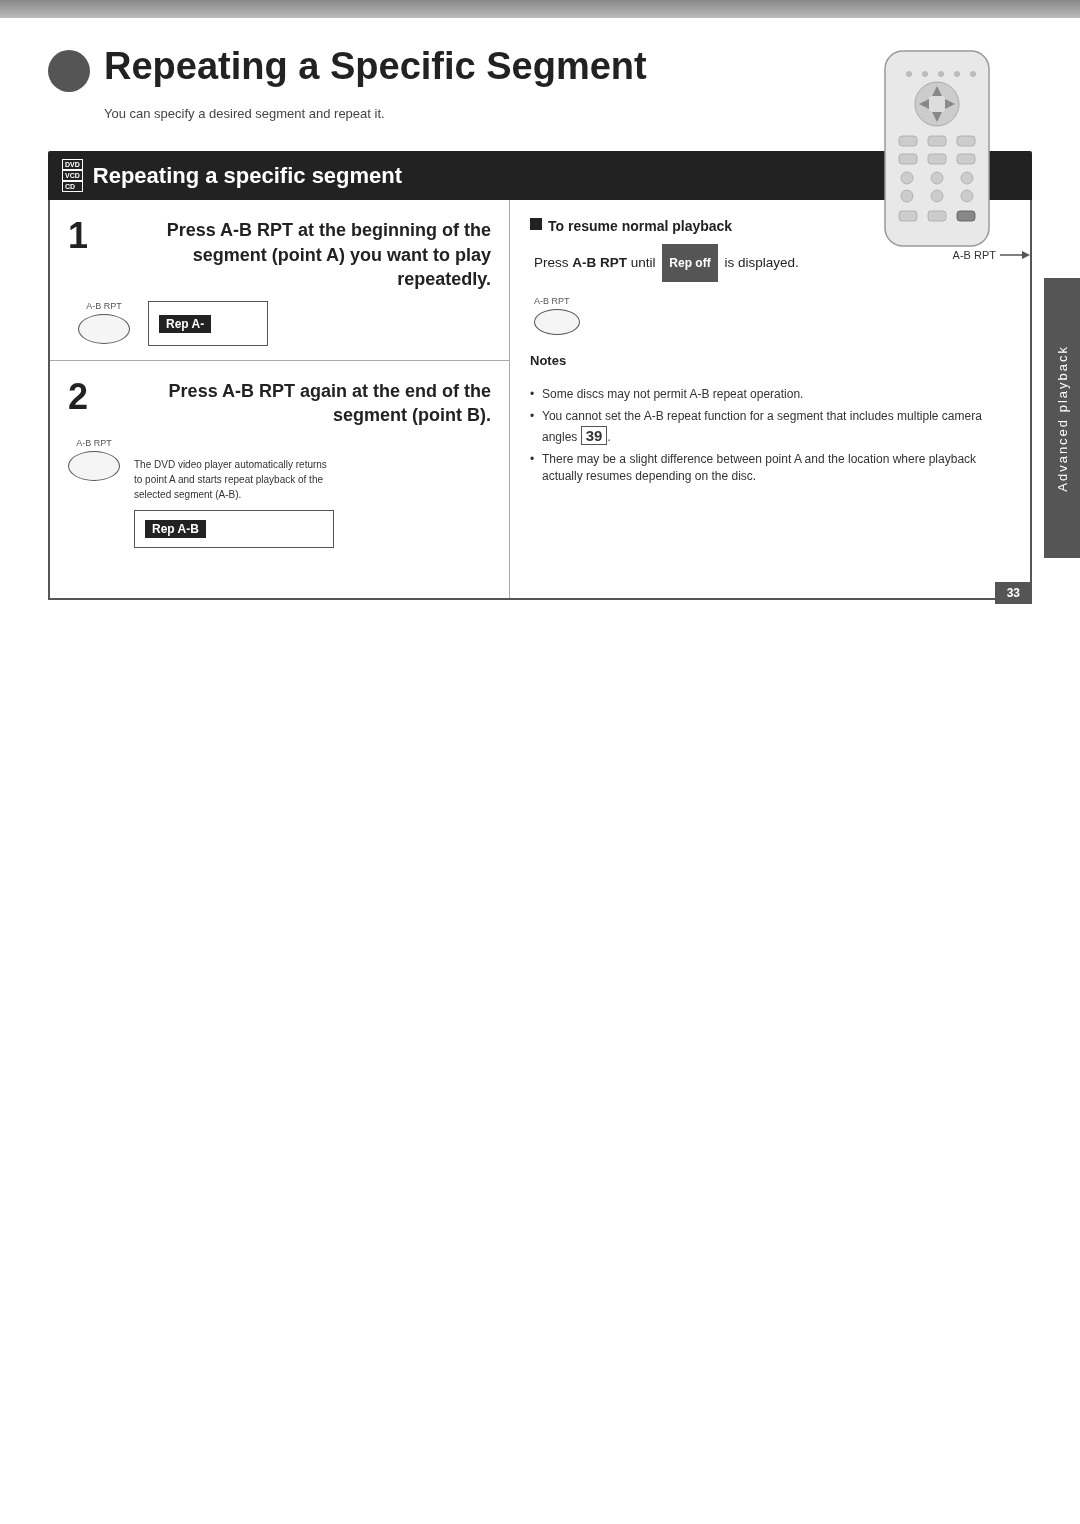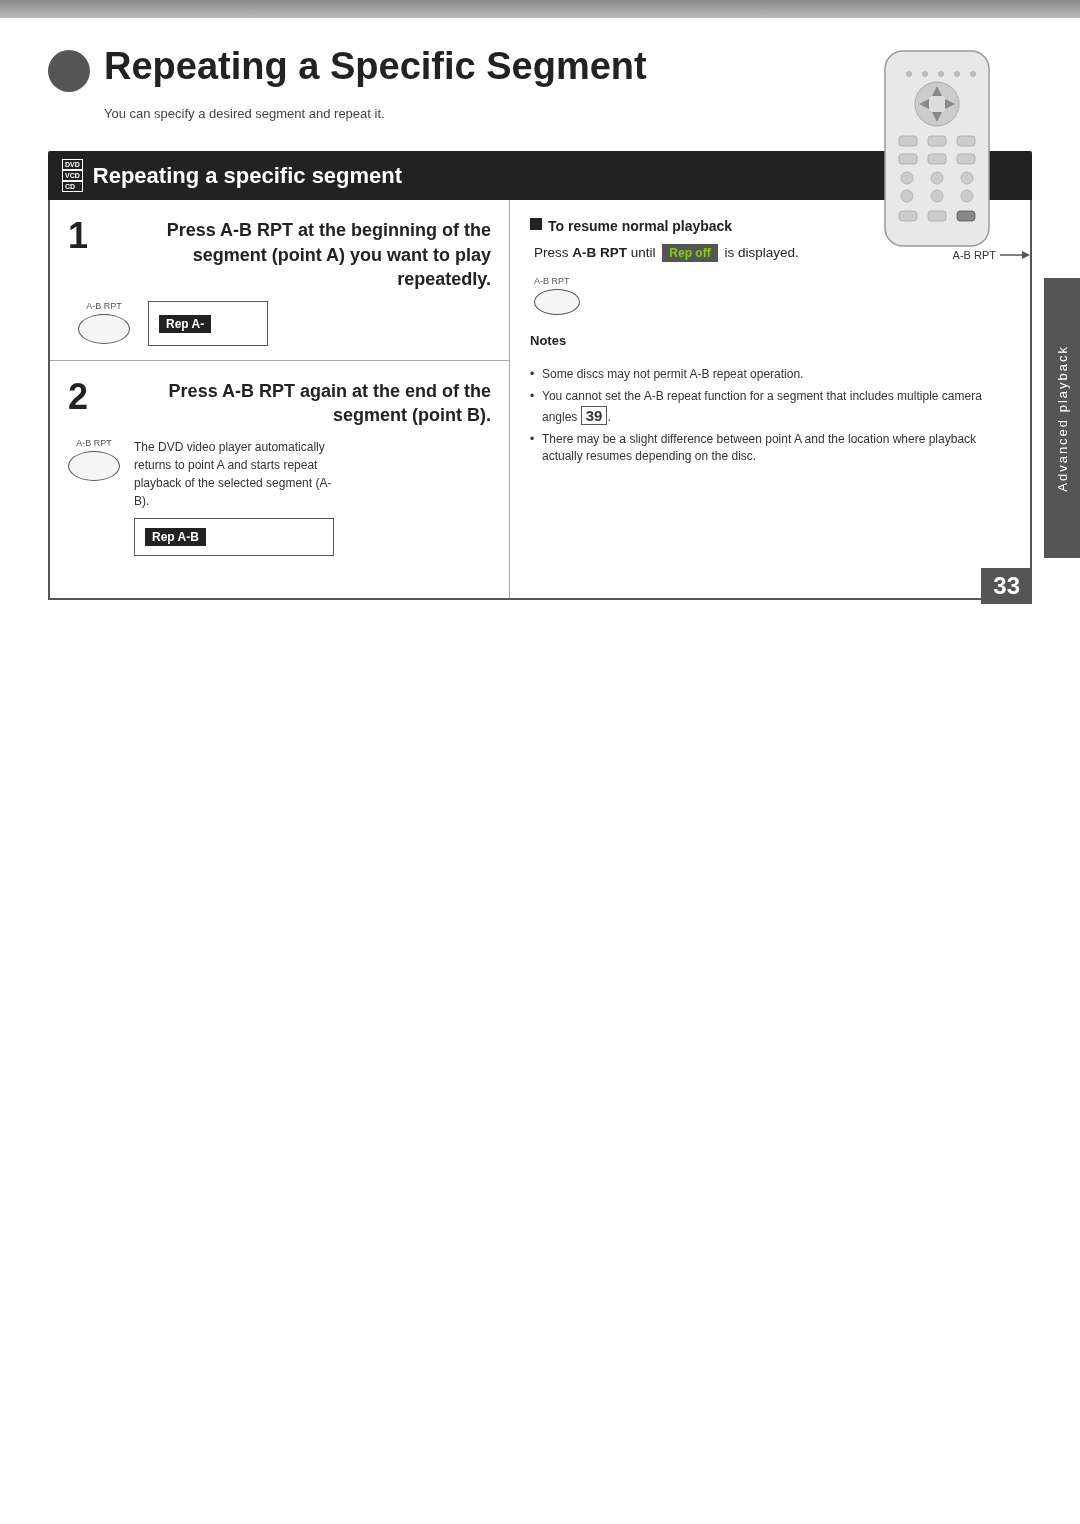--- a/index.html
+++ b/index.html
@@ -217,24 +217,24 @@
 
     .resume-instruction {
       font-size: 13.5px;
       color: #222;
       margin-bottom: 14px;
       padding-left: 4px;
     }
     .bold-text { font-weight: bold; }
     .rep-off-badge {
       background: #555;
-      color: #84cc16;
+      color: #ffffff;
       font-size: 12px;
       font-weight: bold;
-      padding: 2px 7px;
+      padding: 12px 7px;
       display: inline-block;
       margin: 0 3px;
     }
 
     .resume-btn-area {
       display: flex;
       flex-direction: column;
       align-items: flex-start;
       margin-bottom: 18px;
       padding-left: 4px;
@@ -310,37 +310,38 @@
     .page-number-area {
       position: absolute;
       bottom: 12px;
       right: 48px;
       display: flex;
       align-items: center;
     }
     .page-number-box {
       background: #555;
       color: #fff;
-      font-size: 24px;
+      font-size: 12px;
       font-weight: bold;
       padding: 4px 12px;
       text-align: right;
     }
 
     .step2-content {
       display: flex;
       align-items: flex-start;
       gap: 14px;
       flex-wrap: nowrap;
     }
     .step2-description {
-      font-size: 12px;
+      font-size: 10px;
       color: #333;
       line-height: 1.5;
       max-width: 200px;
+      margin-top: 19px;
     }
     .step2-display-area {
       display: flex;
       flex-direction: column;
       gap: 8px;
     }
   </style>
 </head>
 <body>
 

